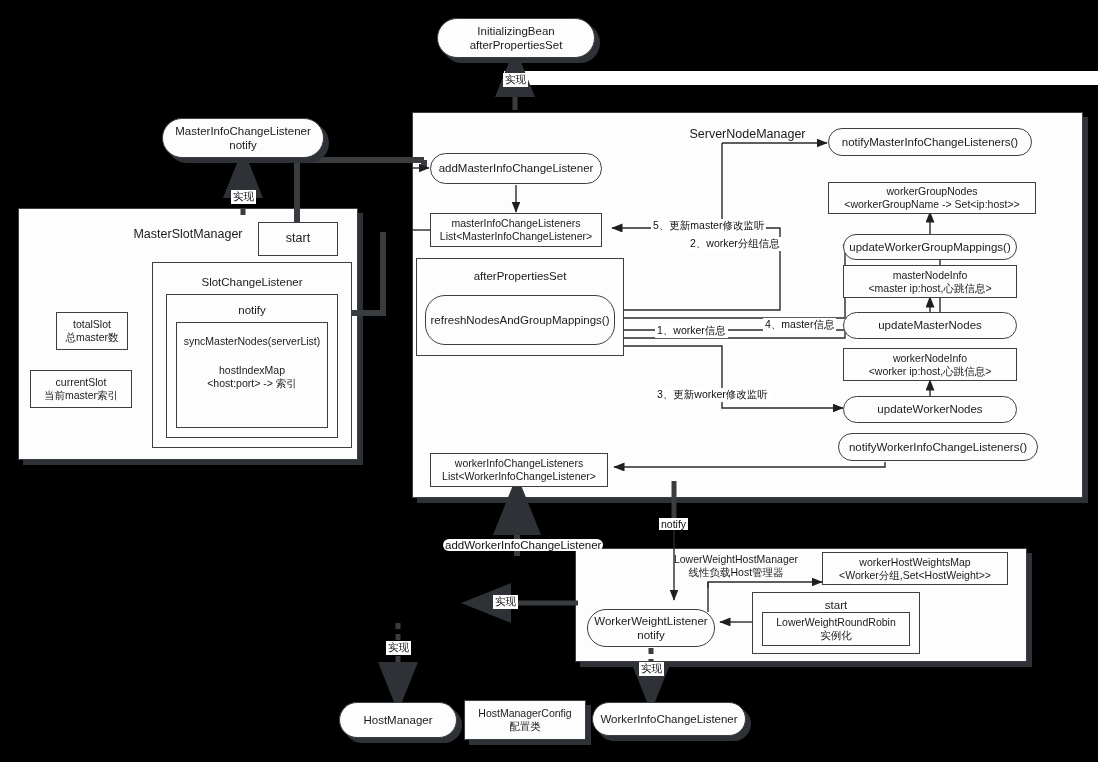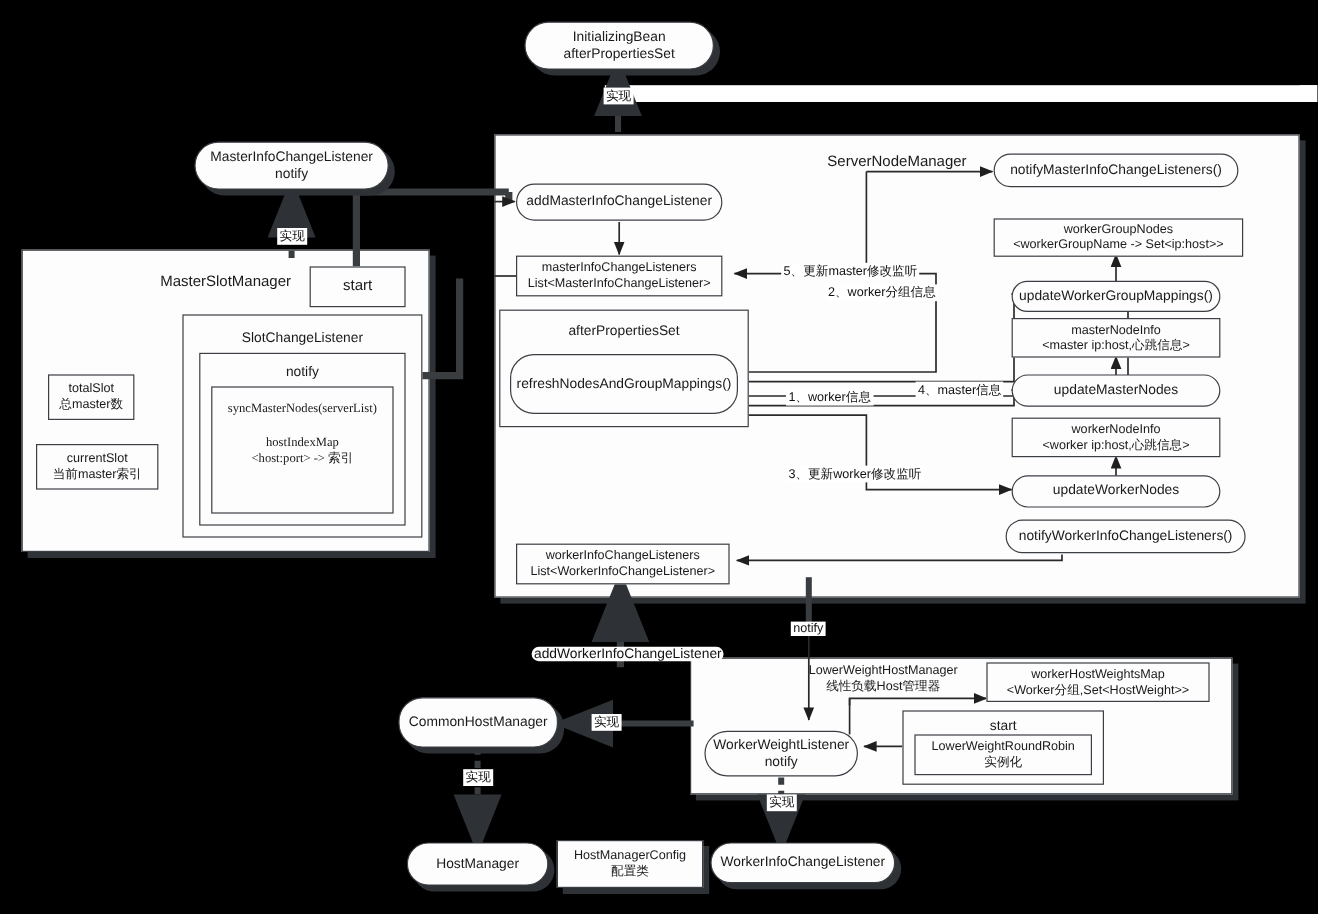--- a/index.html
+++ b/index.html
@@ -110,39 +110,39 @@
   </svg>
 
   <div class="group shadow" style="left:18px;top:208px;width:340px;height:252px;">
     <div class="gtitle fs12" style="top:18px;">MasterSlotManager</div>
   </div>
 
   <div class="node plain fs12" style="left:258px;top:222px;width:80px;height:34px;">
     <span class="ln">start</span>
   </div>
 
-  <div class="node plain fs10" style="left:40px;top:312px;width:72px;height:38px;align-items:center;">
+  <div class="node plain fs10" style="left:56px;top:312px;width:72px;height:38px;align-items:center;">
     <span class="ln">totalSlot</span>
     <span class="ln">总master数</span>
   </div>
 
   <div class="node plain fs10" style="left:30px;top:370px;width:102px;height:38px;">
     <span class="ln">currentSlot</span>
     <span class="ln">当前master索引</span>
   </div>
 
   <div class="group plain" style="left:152px;top:262px;width:200px;height:186px;z-index:5;">
     <div class="gtitle fs11" style="top:13px;">SlotChangeListener</div>
   </div>
 
   <div class="group plain" style="left:166px;top:294px;width:172px;height:144px;z-index:6;">
     <div class="gtitle fs11" style="top:9px;">notify</div>
   </div>
 
-  <div class="node plain fs10" style="left:176px;top:322px;width:152px;height:106px;z-index:7;justify-content:flex-start;padding-top:12px;font-family:Liberation Serif, serif;">
+  <div class="node plain fs10" style="left:176px;top:322px;width:152px;height:106px;z-index:7;justify-content:flex-start;padding-top:12px;">
     <span class="ln">syncMasterNodes(serverList)</span>
     <span class="ln" style="height:16px;"></span>
     <span class="ln">hostIndexMap</span>
     <span class="ln">&lt;host:port&gt; -&gt; 索引</span>
   </div>
 
   <div class="node shadow fs11" style="left:437px;top:18px;width:158px;height:40px;z-index:10;">
     <span class="ln">InitializingBean</span>
     <span class="ln">afterPropertiesSet</span>
   </div>
@@ -232,23 +232,20 @@
   <div class="node plain fs10" style="left:762px;top:612px;width:148px;height:34px;z-index:8;">
     <span class="ln">LowerWeightRoundRobin</span>
     <span class="ln">实例化</span>
   </div>
 
   <div class="node plain fs11" style="left:587px;top:609px;width:128px;height:38px;z-index:8;">
     <span class="ln">WorkerWeightListener</span>
     <span class="ln">notify</span>
   </div>
 
-  <div class="node shadow fs11" style="left:332px;top:581px;width:133px;height:42px;z-index:10;">
-    <span class="ln">CommonHostManager</span>
-  </div>
 
   <div class="node shadow fs11" style="left:339px;top:702px;width:118px;height:36px;z-index:10;">
     <span class="ln">HostManager</span>
   </div>
 
   <div class="node shadow fs10" style="left:464px;top:700px;width:122px;height:40px;z-index:10;">
     <span class="ln">HostManagerConfig</span>
     <span class="ln">配置类</span>
   </div>
 

